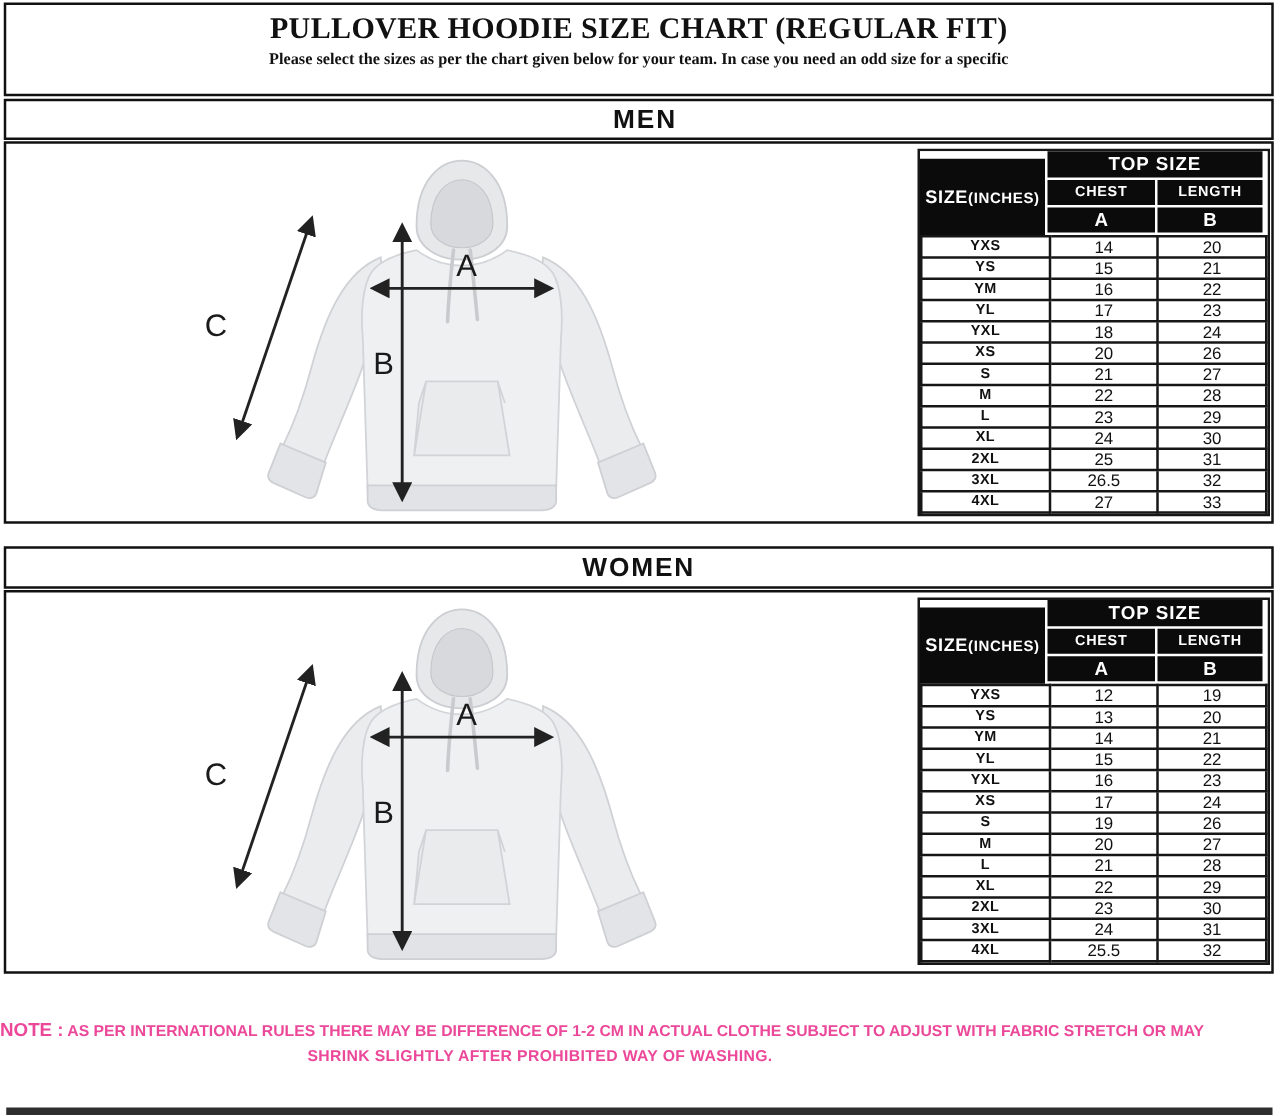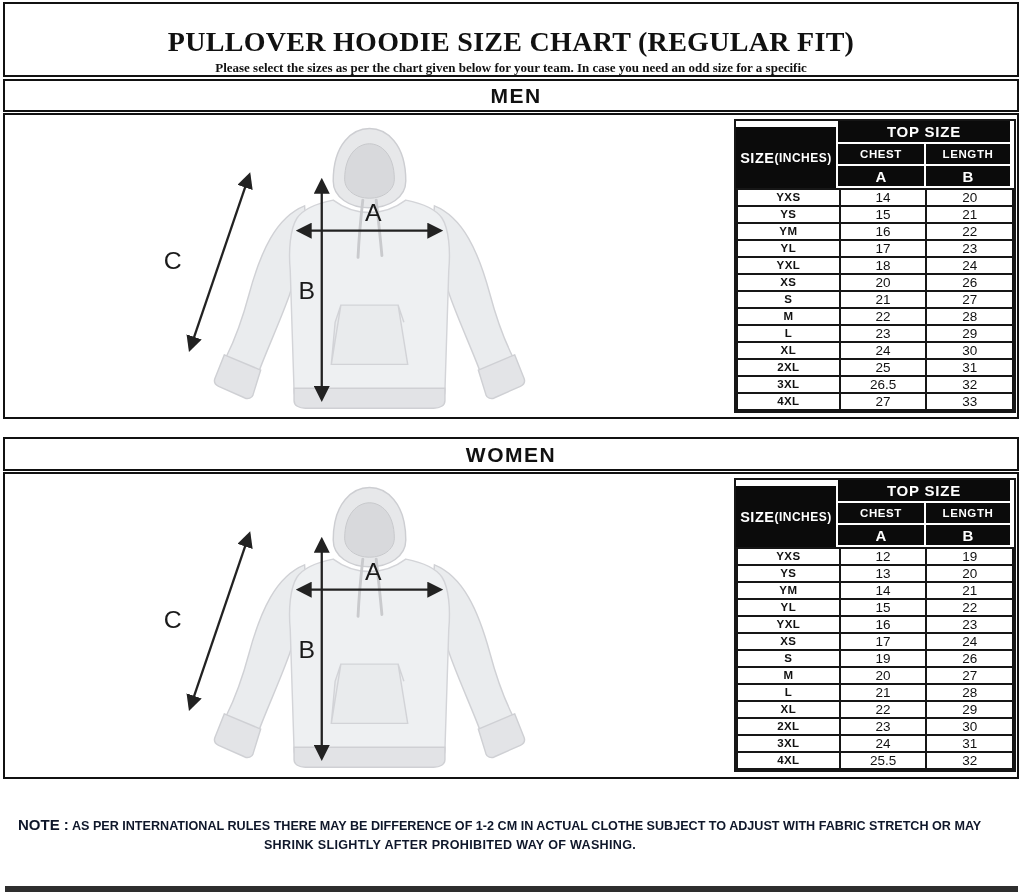--- a/index.html
+++ b/index.html
@@ -1,21 +1,21 @@
 <!DOCTYPE html>
 <html><head>
 <meta charset="utf-8">
 <style>
   html,body{margin:0;padding:0;background:#fff;}
   .page{position:relative;width:1024px;height:893px;background:#ffffff;
         font-family:"Liberation Sans",sans-serif;color:#111;overflow:hidden;}
   .box{position:absolute;left:3px;width:1016px;border:2px solid #111;background:#fff;box-sizing:border-box;}
   
   .title-box{top:2px;height:75px;text-align:center;}
-  .page-title{margin-top:22px;font-family:"Liberation Serif",serif;font-weight:bold;font-size:28px;letter-spacing:.3px;}
+  .page-title{margin-top:6px;font-family:"Liberation Serif",serif;font-weight:bold;font-size:24px;letter-spacing:.3px;}
   .subtitle{font-family:"Liberation Serif",serif;font-weight:bold;font-size:13px;line-height:19px;text-align:center;}
   
   .section-bar{height:33px;text-align:center;font-weight:bold;font-size:21px;letter-spacing:1.5px;line-height:30px;}
   #men-bar{top:79px;padding-left:10px;}
   #men-body{top:113px;height:306px;}
   #women-bar{top:437px;height:34px;line-height:31px;}
   #women-body{top:472px;height:307px;}
   .hoodie{position:absolute;left:112px;top:3px;height:296px;width:505px;}
   
   .size-table-wrap{position:absolute;top:4px;right:1px;width:278px;border:2px solid #161616;background:#fff;}
@@ -27,21 +27,21 @@
   .chest-h{grid-column:2;grid-row:2;margin:0 0 2px 0;font-size:11.5px;letter-spacing:.6px;}
   .length-h{grid-column:3;grid-row:2;margin:0 0 2px 2px;font-size:11.5px;letter-spacing:.6px;}
   .a-h{grid-column:2;grid-row:3;margin:0 0 2px 0;font-size:15px;}
   .b-h{grid-column:3;grid-row:3;margin:0 0 2px 2px;font-size:15px;}
   table.size-data{width:100%;border-collapse:collapse;table-layout:fixed;}
   table.size-data col.c1{width:102px;} table.size-data col.c2{width:86px;} table.size-data col.c3{width:86px;}
   table.size-data td{border:2px solid #161616;text-align:center;height:15px;line-height:15px;padding:0;}
   td.lbl{font-weight:bold;font-size:11.5px;letter-spacing:.4px;}
   td.val{font-size:13.5px;}
   
-  .note{position:absolute;top:816px;left:18px;width:820px;text-align:center;font-weight:bold;color:#0f172a;}
+  .note{position:absolute;top:816px;left:0;width:820px;text-align:center;font-weight:bold;color:#ec4899;}
   .note-line1{font-size:12.6px;white-space:nowrap;}
   .note-label{font-size:15px;}
   .note-line2{font-size:12.6px;margin-top:5px;letter-spacing:.3px;margin-left:44px;}
   .bottom-bar{position:absolute;left:5px;top:886px;width:1013px;height:6px;background:#2e2e2e;}
 </style>
 </head>
 <body>
 
 <div class="page">
 

